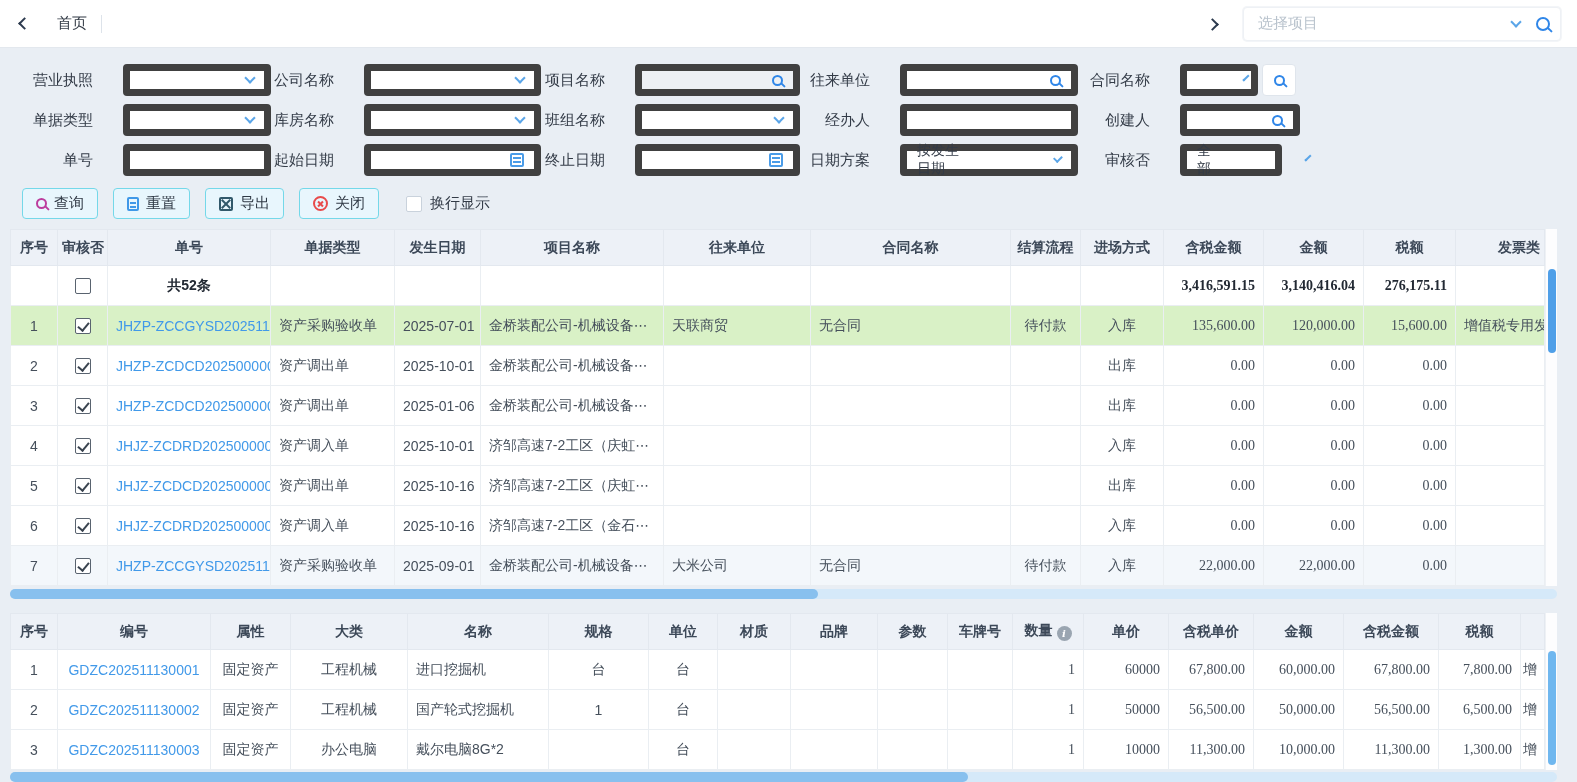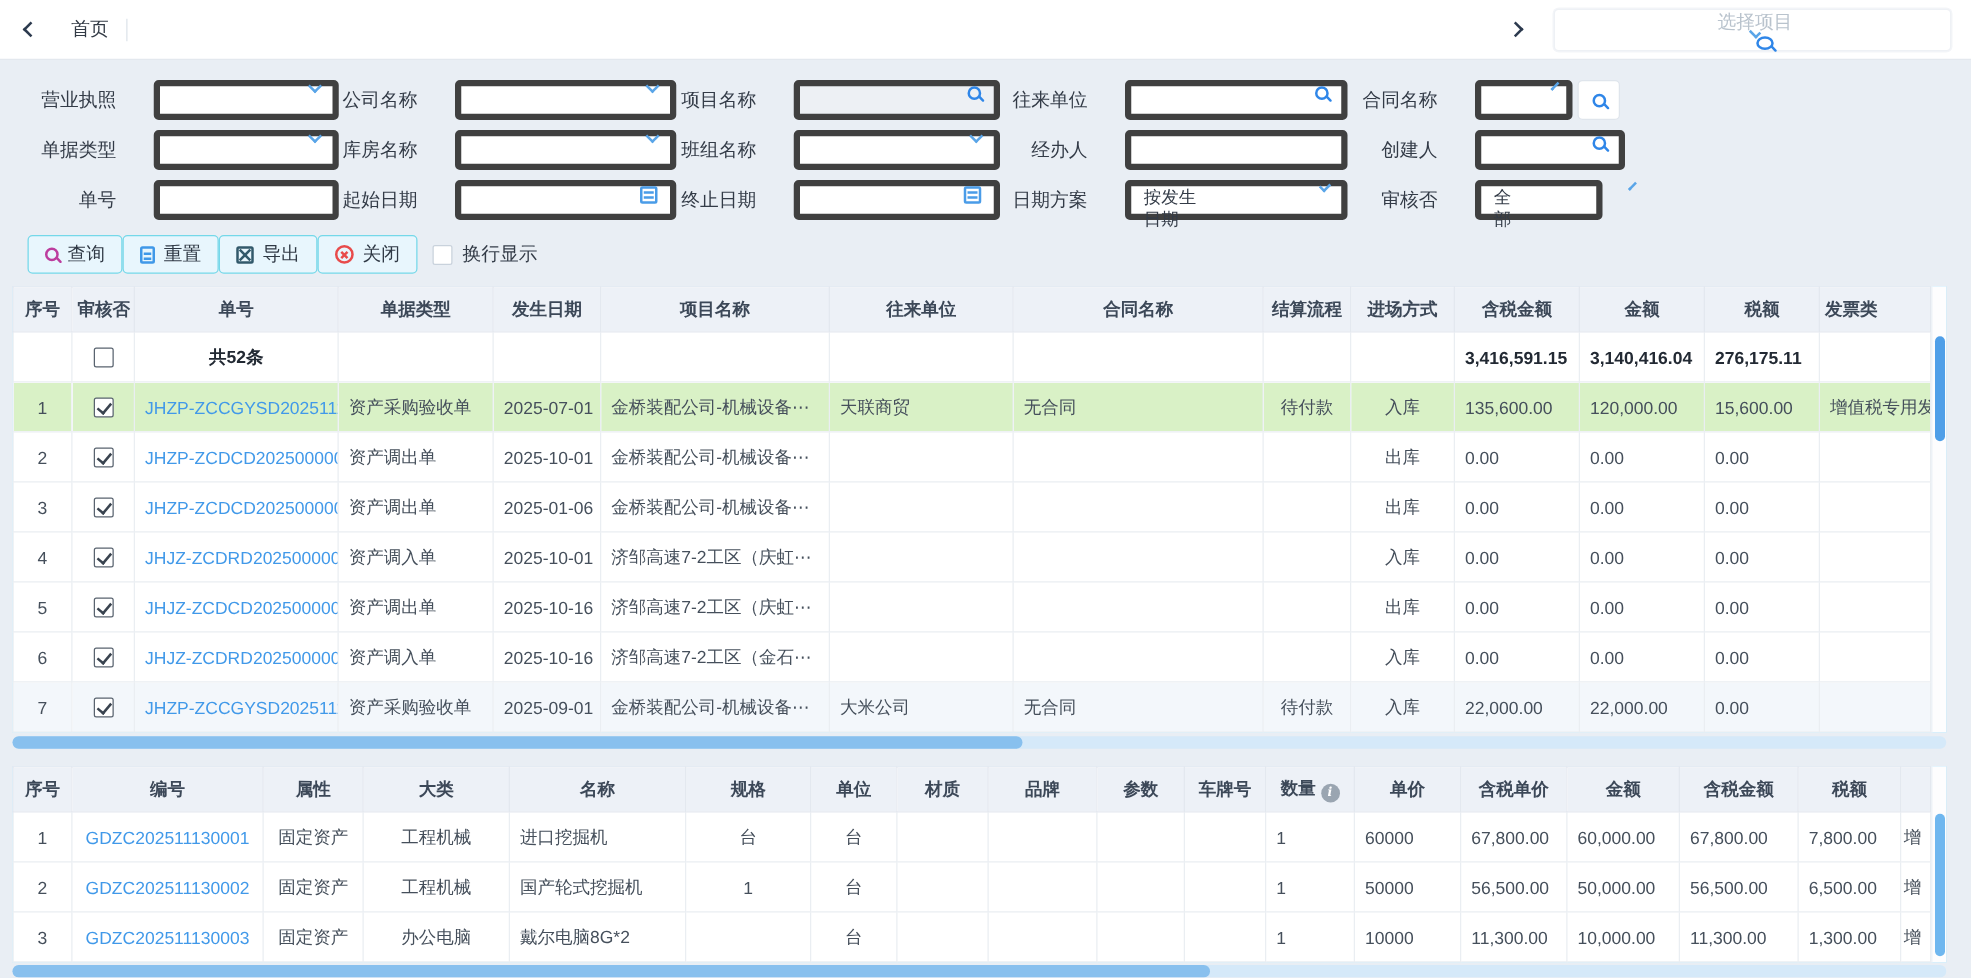--- a/index.html
+++ b/index.html
@@ -13,48 +13,48 @@
   .chev-back { transform:rotate(45deg); margin:0 14px 0 4px; }
   .chev-fwd  { transform:rotate(-135deg); }
   .tab-home { font-size:15px; color:#333b46; padding:0 14px; cursor:pointer; }
   .tab-div { width:1px; height:18px; background:#dde3ea; margin-right:10px; }
   .tab-active { background:#1890fa; color:#fff; font-size:15px; height:30px; border-radius:4px;
     display:flex; align-items:center; padding:0 14px; gap:8px; }
   .tab-close { font-size:15px; cursor:pointer; }
   .tabbar-spacer { flex:1; }
   .fwd-wrap { margin-right:26px; }
   .proj-select { width:318px; height:34px; background:#fff; border:1px solid #eef1f5; border-radius:4px;
-    display:flex; align-items:center; padding:0 10px 0 14px; box-shadow:0 0 0 1px #f3f5f8;flex-direction:column; }
+    display:flex; align-items:center; padding:0 10px 0 14px; box-shadow:0 0 0 1px #f3f5f8; }
   .placeholder { color:#b9c3cd; font-size:15px; flex:1; }
   .chev-down { width:8px; height:8px; border-right:2px solid #5aa5e8; border-bottom:2px solid #5aa5e8;
     transform:rotate(45deg); display:inline-block; margin-top:-4px; }
   .mag { width:11px; height:11px; border:2px solid #2f86e8; border-radius:50%; display:inline-block; position:relative; }
   .mag::after { content:""; position:absolute; width:6px; height:2px; background:#2f86e8;
     transform:rotate(45deg); right:-5px; bottom:-2px; border-radius:1px; }
   .mag-lg { width:14px; height:14px; border-width:2.5px; margin-left:16px; }
 
   
   .filters { padding:12px 0 0 0; }
   .f-row { display:flex; align-items:center; height:40px; }
   .f-label { text-align:right; padding-right:30px; font-size:15px; color:#333b47; flex:none; }
   .lA{width:123px;} .lB{width:93px;} .lC{width:94px;} .lD{width:100px;} .lE{width:102px;}
-  .f-input { height:32px; background:#fff; border:5px solid #404040; border-radius:4px;
-    display:flex; padding:0 10px; flex:none;gap:48px; }
+  .f-input { height:32px; background:#fff; border:7px solid #404040; border-radius:4px;
+    display:flex; align-items:center; padding:0 10px; flex:none;gap:48px; }
   .f-input .spacer { flex:1; }
   .f-val { font-size:14px; color:#333b47; }
   .disabled { background:#edf0f4; }
   .wA{width:148px;} .wB{width:177px;} .wC{width:165px;} .wD{width:178px;} .wE{width:120px;} .wE2{width:102px;} .wE3{width:78px;}
   .sq-btn { width:34px; height:32px; background:#fff; border:1px solid #dfe5ec; border-radius:4px;
     display:flex; align-items:center; justify-content:center; margin-left:4px; }
   .cal { width:14px; height:14px; border:2px solid #4a9ce8; border-radius:2px; position:relative; }
   .cal::before { content:""; position:absolute; left:1px; right:1px; top:2px; height:2px; background:#4a9ce8; }
   .cal::after { content:""; position:absolute; left:1px; right:1px; top:6px; height:1.5px; background:#4a9ce8; }
 
   
-  .toolbar { display:flex; align-items:center; padding:8px 0 10px 22px; }
+  .toolbar { display:flex; align-items:center; padding:8px 0 10px 22px; gap:15px; }
   .btn { display:inline-flex; align-items:center; gap:7px; height:31px; padding:0 13px;
     background:#e8f6fd; border:1px solid #74d8e9; border-radius:4px; font-size:15px; color:#2f3945; cursor:pointer; }
   .mag-q { border-color:#bc3d9e; } .mag-q::after{ background:#bc3d9e; }
   .ico-doc { width:12px; height:14px; border:2px solid #3f98e8; border-radius:2px; position:relative; }
   .ico-doc::after{ content:""; position:absolute; left:1px; right:1px; top:3px; height:2px; background:#3f98e8; box-shadow:0 4px 0 #3f98e8; }
   .ico-exp { width:14px; height:14px; border:2px solid #32596b; border-radius:2px; position:relative; }
   .ico-exp::before,.ico-exp::after{ content:""; position:absolute; left:-1px; top:4px; width:12px; height:2px; background:#32596b; }
   .ico-exp::before{ transform:rotate(45deg);} .ico-exp::after{ transform:rotate(-45deg);}
   .ico-close { width:15px; height:15px; border:2px solid #e84b4b; border-radius:50%; position:relative; }
   .ico-close::before,.ico-close::after{ content:""; position:absolute; left:2px; top:4.5px; width:7px; height:2px; background:#e84b4b; }
@@ -62,21 +62,21 @@
   .wrap-chk { display:flex; align-items:center; gap:8px; margin-left:12px; font-size:15px; color:#333b47;justify-content:flex-end; }
   .chkbox { width:16px; height:16px; background:#fff; border:1px solid #c9d2dc; border-radius:2px; }
 
   
   .twrap { position:relative; margin-left:10px; width:1547px; background:#7dd3fc; }
   table { border-collapse:collapse; table-layout:fixed; width:1535px; background:#fff; font-size:14px; }
   th { height:36px; background:#edf1f7; color:#3c4858; font-weight:600; text-align:center;
     border:1px solid #e3e8ef; white-space:nowrap; overflow:hidden; padding:0 4px; }
   td { height:40px; border:1px solid #eaeef2; white-space:nowrap; overflow:hidden;
     padding:0 8px; color:#454f5b; background:#fff; }
-  .ac{text-align:center;} .ar{text-align:left;}
+  .ac{text-align:center;} .ar{text-align:right;font-family:Liberation Serif, serif;}
   .bold { font-weight:700; color:#222933; }
   a.lnk { color:#4199e9; text-decoration:none; }
   tr.rg td { background:#d9f1c6; }
   tr.rb td { background:#f3f7fb; }
   .cb { width:16px; height:16px; border:1.5px solid #59636f; border-radius:2px; display:inline-block;
     position:relative; background:#fff; vertical-align:middle; }
   .cb.on::after { content:""; position:absolute; left:4px; top:1px; width:5px; height:9px;
     border-right:2px solid #39434f; border-bottom:2px solid #39434f; transform:rotate(40deg); }
   .info-ico { width:15px; height:15px; border-radius:50%; background:#9aa5b1; color:#fff; font-size:10px;
     display:inline-flex; align-items:center; justify-content:center; font-style:italic; font-weight:700;

